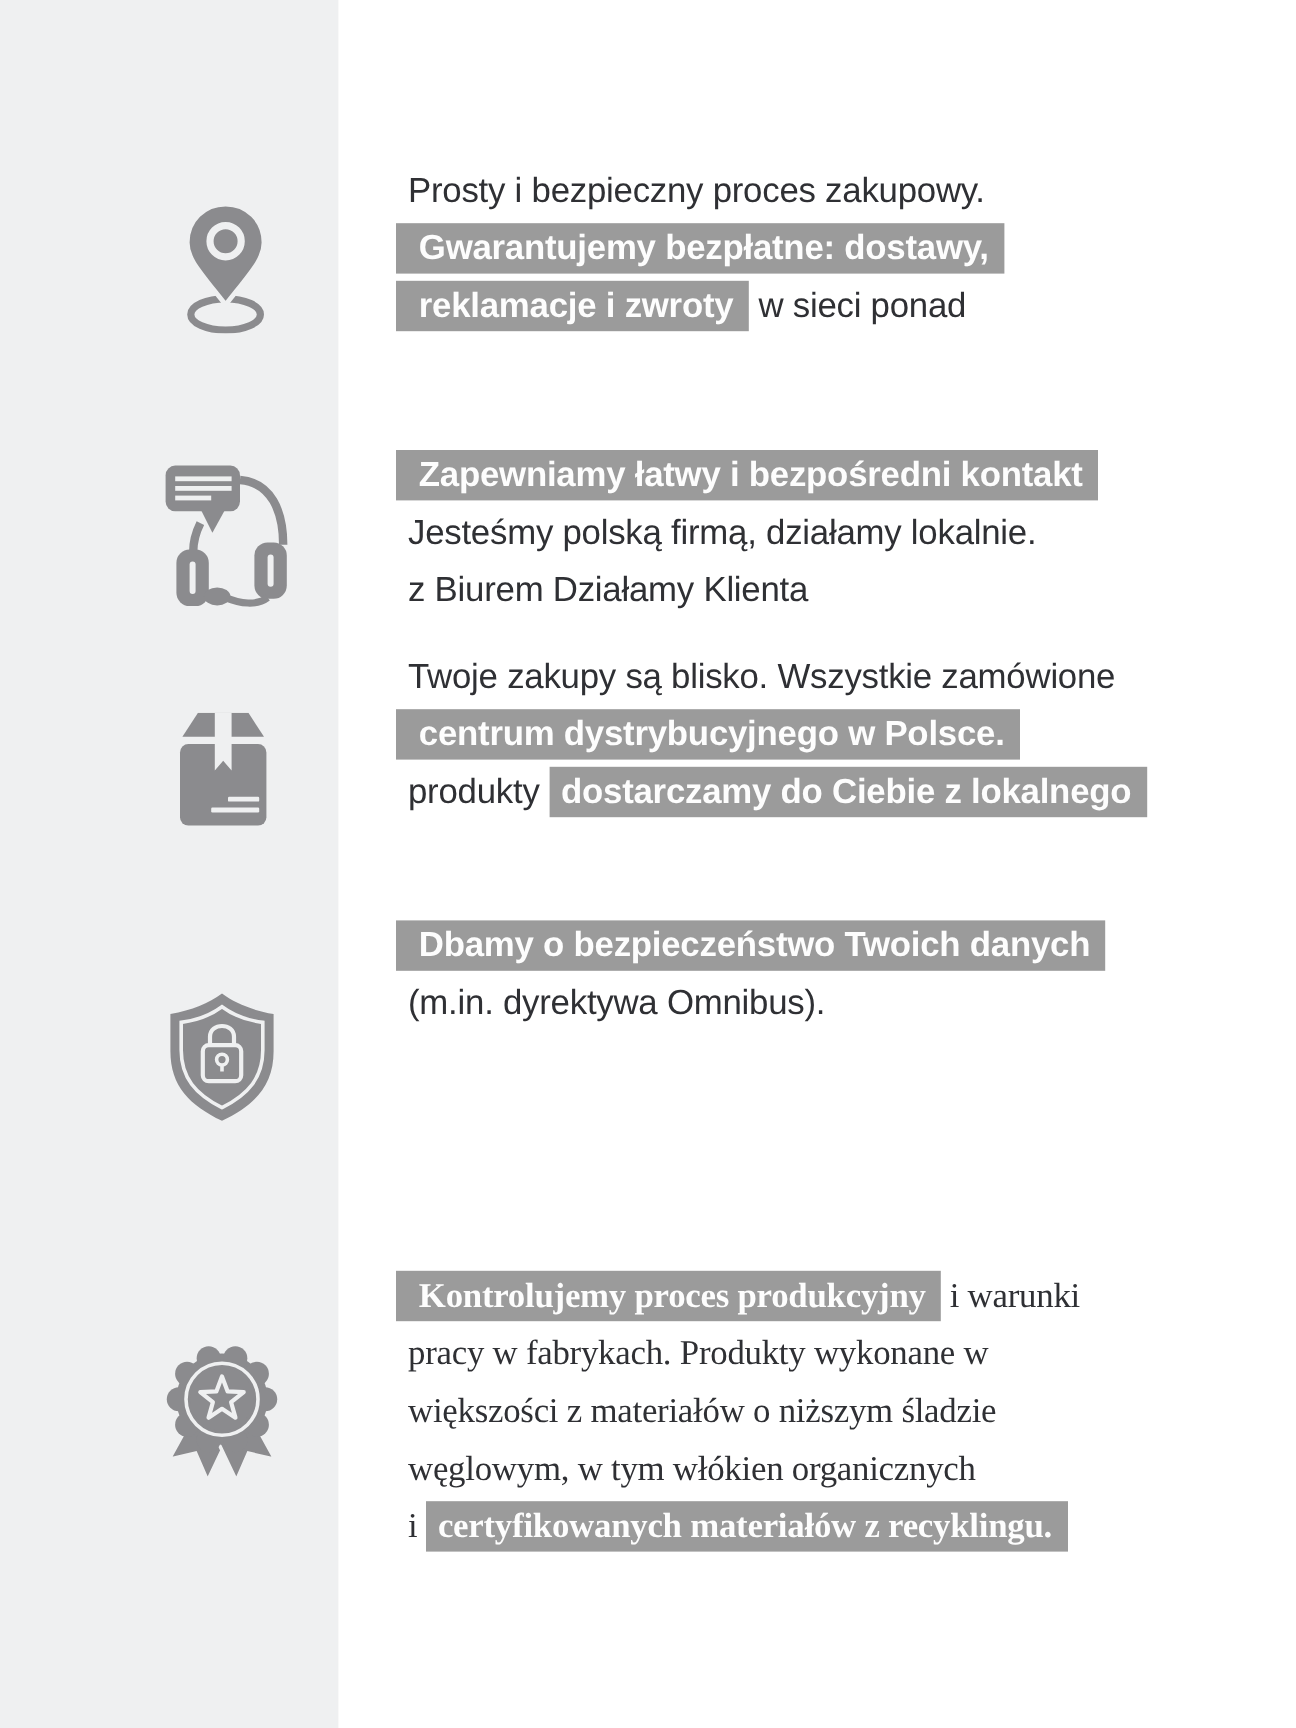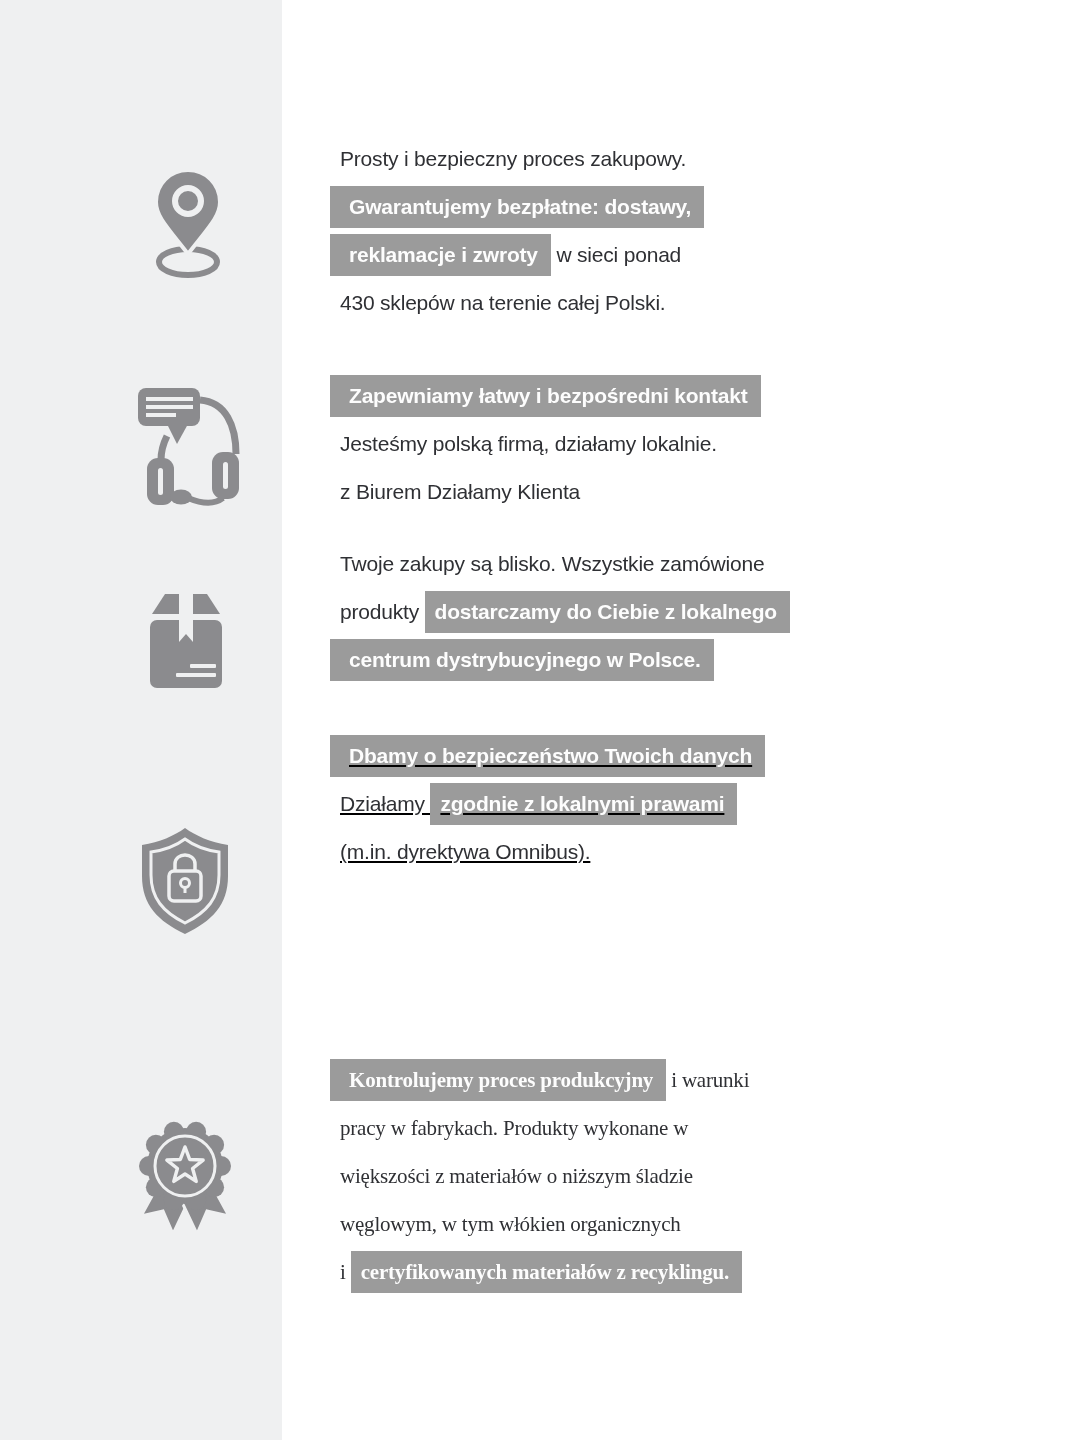--- a/index.html
+++ b/index.html
@@ -31,31 +31,31 @@
   .i0{left:150px;top:168px;}
   .i1{left:136px;top:386px;}
   .i2{left:148px;top:594px;}
   .i3{left:136px;top:826px;}
   .i4{left:133px;top:1118px;}
 
   .feature-text{position:absolute;left:340px;}
   .b0{top:135px;}
   .b1{top:372px;}
   .b2{top:540px;}
-  .b3{top:732px;text-decoration:underline;}
+  .b3{top:764px;}
   .b4{top:1056px;font-family:Liberation Serif, serif;}
 
   .line{
     height:48px;
     display:flex;
     align-items:center;
     white-space:pre;
   }
   .seg{
-    font-size:21px;
+    font-size:29px;
     letter-spacing:-0.2px;
     color:var(--body-text);
   }
   .hl{
     background:var(--hl-bg);
     color:var(--hl-text);
     font-weight:700;
     height:42px;
     display:inline-flex;
     align-items:center;
@@ -131,35 +131,33 @@
         <circle class="bg-stroke" cx="52" cy="48" r="30" stroke-width="3"></circle>
         <path class="bg-stroke" d="M52,29 L56.7,41.5 L70.1,42.1 L59.6,50.5 L63.2,63.4 L52,56 L40.8,63.4 L44.4,50.5 L33.9,42.1 L47.3,41.5 Z" stroke-width="3.5" stroke-linejoin="round"></path>
       </svg>
     </div>
   </div>
 <div id="features-root">
     <div class="feature-text b0">
       <div class="line"><span class="seg">Prosty i bezpieczny proces zakupowy.</span></div>
       <div class="line"><span class="seg hl">Gwarantujemy bezpłatne: dostawy,</span></div>
       <div class="line"><span class="seg hl">reklamacje i zwroty</span><span class="seg"> w sieci ponad</span></div>
-      <div class="line"><span class="seg">430 sklepów na terenie całej Polski.</span></div>
     </div>
     <div class="feature-text b1">
       <div class="line"><span class="seg hl">Zapewniamy łatwy i bezpośredni kontakt</span></div>
       <div class="line"><span class="seg">Jesteśmy polską firmą, działamy lokalnie.</span></div>
       <div class="line"><span class="seg">z Biurem Działamy Klienta</span></div>
     </div>
     <div class="feature-text b2">
       <div class="line"><span class="seg">Twoje zakupy są blisko. Wszystkie zamówione</span></div>
+      <div class="line"><span class="seg hl">centrum dystrybucyjnego w Polsce.</span></div>
       <div class="line"><span class="seg">produkty </span><span class="seg hl">dostarczamy do Ciebie z lokalnego</span></div>
-      <div class="line"><span class="seg hl">centrum dystrybucyjnego w Polsce.</span></div>
     </div>
     <div class="feature-text b3">
       <div class="line"><span class="seg hl">Dbamy o bezpieczeństwo Twoich danych</span></div>
-      <div class="line"><span class="seg">Działamy </span><span class="seg hl">zgodnie z lokalnymi prawami</span></div>
       <div class="line"><span class="seg">(m.in. dyrektywa Omnibus).</span></div>
     </div>
     <div class="feature-text b4">
       <div class="line"><span class="seg hl">Kontrolujemy proces produkcyjny</span><span class="seg"> i warunki</span></div>
       <div class="line"><span class="seg">pracy w fabrykach. Produkty wykonane w</span></div>
       <div class="line"><span class="seg">większości z materiałów o niższym śladzie</span></div>
       <div class="line"><span class="seg">węglowym, w tym włókien organicznych</span></div>
       <div class="line"><span class="seg">i </span><span class="seg hl">certyfikowanych materiałów z recyklingu.</span></div>
     </div>
   </div>

